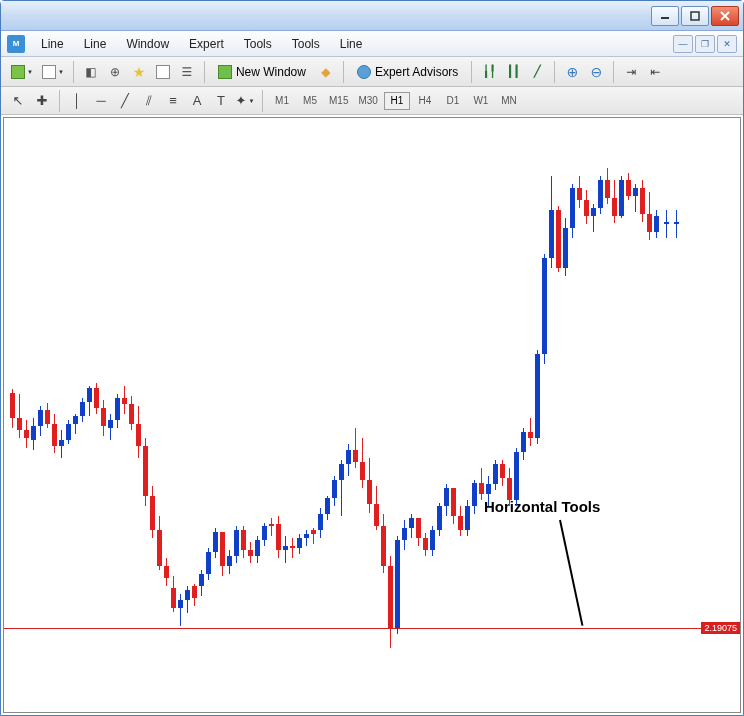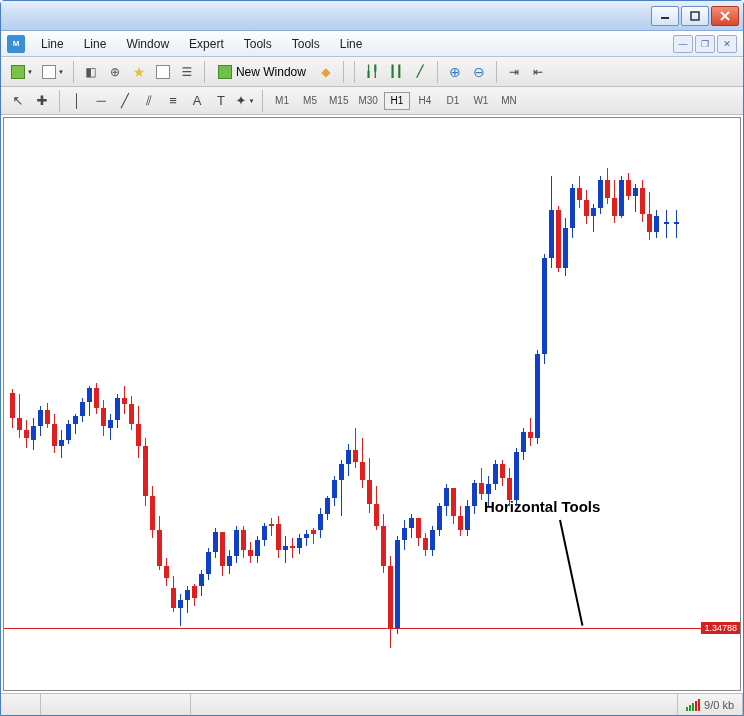--- a/index.html
+++ b/index.html
@@ -329,20 +329,24 @@
       </div>
     <div class="toolbar-sep"></div>
     <div class="toolbar-btn toolbar-btn-text">
       <span class="icon-sq icon-neworder"></span>
       <span>New Window</span>
     </div>
     <div class="toolbar-btn">
         <span class="icon-warn">◆</span>
       </div>
     <div class="toolbar-sep"></div>
+    <div class="toolbar-btn toolbar-btn-text">
+      <span class="icon-sq icon-expert"></span>
+      <span>Expert Advisors</span>
+    </div>
     <div class="toolbar-sep"></div>
     <div class="toolbar-btn">
         <span class="icon-chart">╽╿</span>
       </div>
     <div class="toolbar-btn">
         <span class="icon-chart">┃┃</span>
       </div>
     <div class="toolbar-btn">
         <span class="icon-chart">╱</span>
       </div>
@@ -402,21 +406,21 @@
     <div class="tf-btn">M30</div>
     <div class="tf-btn active">H1</div>
     <div class="tf-btn">H4</div>
     <div class="tf-btn">D1</div>
     <div class="tf-btn">W1</div>
     <div class="tf-btn">MN</div>
   </div>
 
   <div class="chart-area" id="chart">
     <div class="hline" style="top:510px"></div>
-    <div class="hline-label" style="top:504px">1.34788</div>
+    <div class="hline-label" style="top:504px">2.19075</div>
     <div class="annotation" style="left:480px;top:380px">Horizontal Tools</div>
     <div class="annotation-line" style="left:555px;top:402px;height:108px;transform:rotate(-12deg)"></div>
   <div class="candle down" style="left: 6px;">
         <div class="wick" style="top: 271px; height: 39px;"></div>
         <div class="body" style="top: 275px; height: 25px;"></div>
       </div>
       <div class="candle down" style="left: 13px;">
         <div class="wick" style="top: 276px; height: 44px;"></div>
         <div class="body" style="top: 300px; height: 12px;"></div>
       </div>
@@ -787,29 +791,14 @@
       <div class="candle up" style="left: 660px;">
         <div class="wick" style="top: 92px; height: 28px;"></div>
         <div class="body" style="top: 104px; height: 2px;"></div>
       </div>
       <div class="candle up" style="left: 670px;">
         <div class="wick" style="top: 92px; height: 28px;"></div>
         <div class="body" style="top: 104px; height: 2px;"></div>
       </div>
     </div>
 
-  <div class="statusbar">
-    <div class="status-cell" style="width:40px"></div>
-    <div class="status-cell" style="width:150px"></div>
-    <div class="status-spacer"></div>
-    <div class="status-cell">
-      <div class="conn-bars">
-          <span></span>
-          <span></span>
-          <span></span>
-          <span></span>
-          <span></span>
-        </div>
-      <span>9/0 kb</span>
-    </div>
-  </div>
 
 </div>
 
 </body></html>

